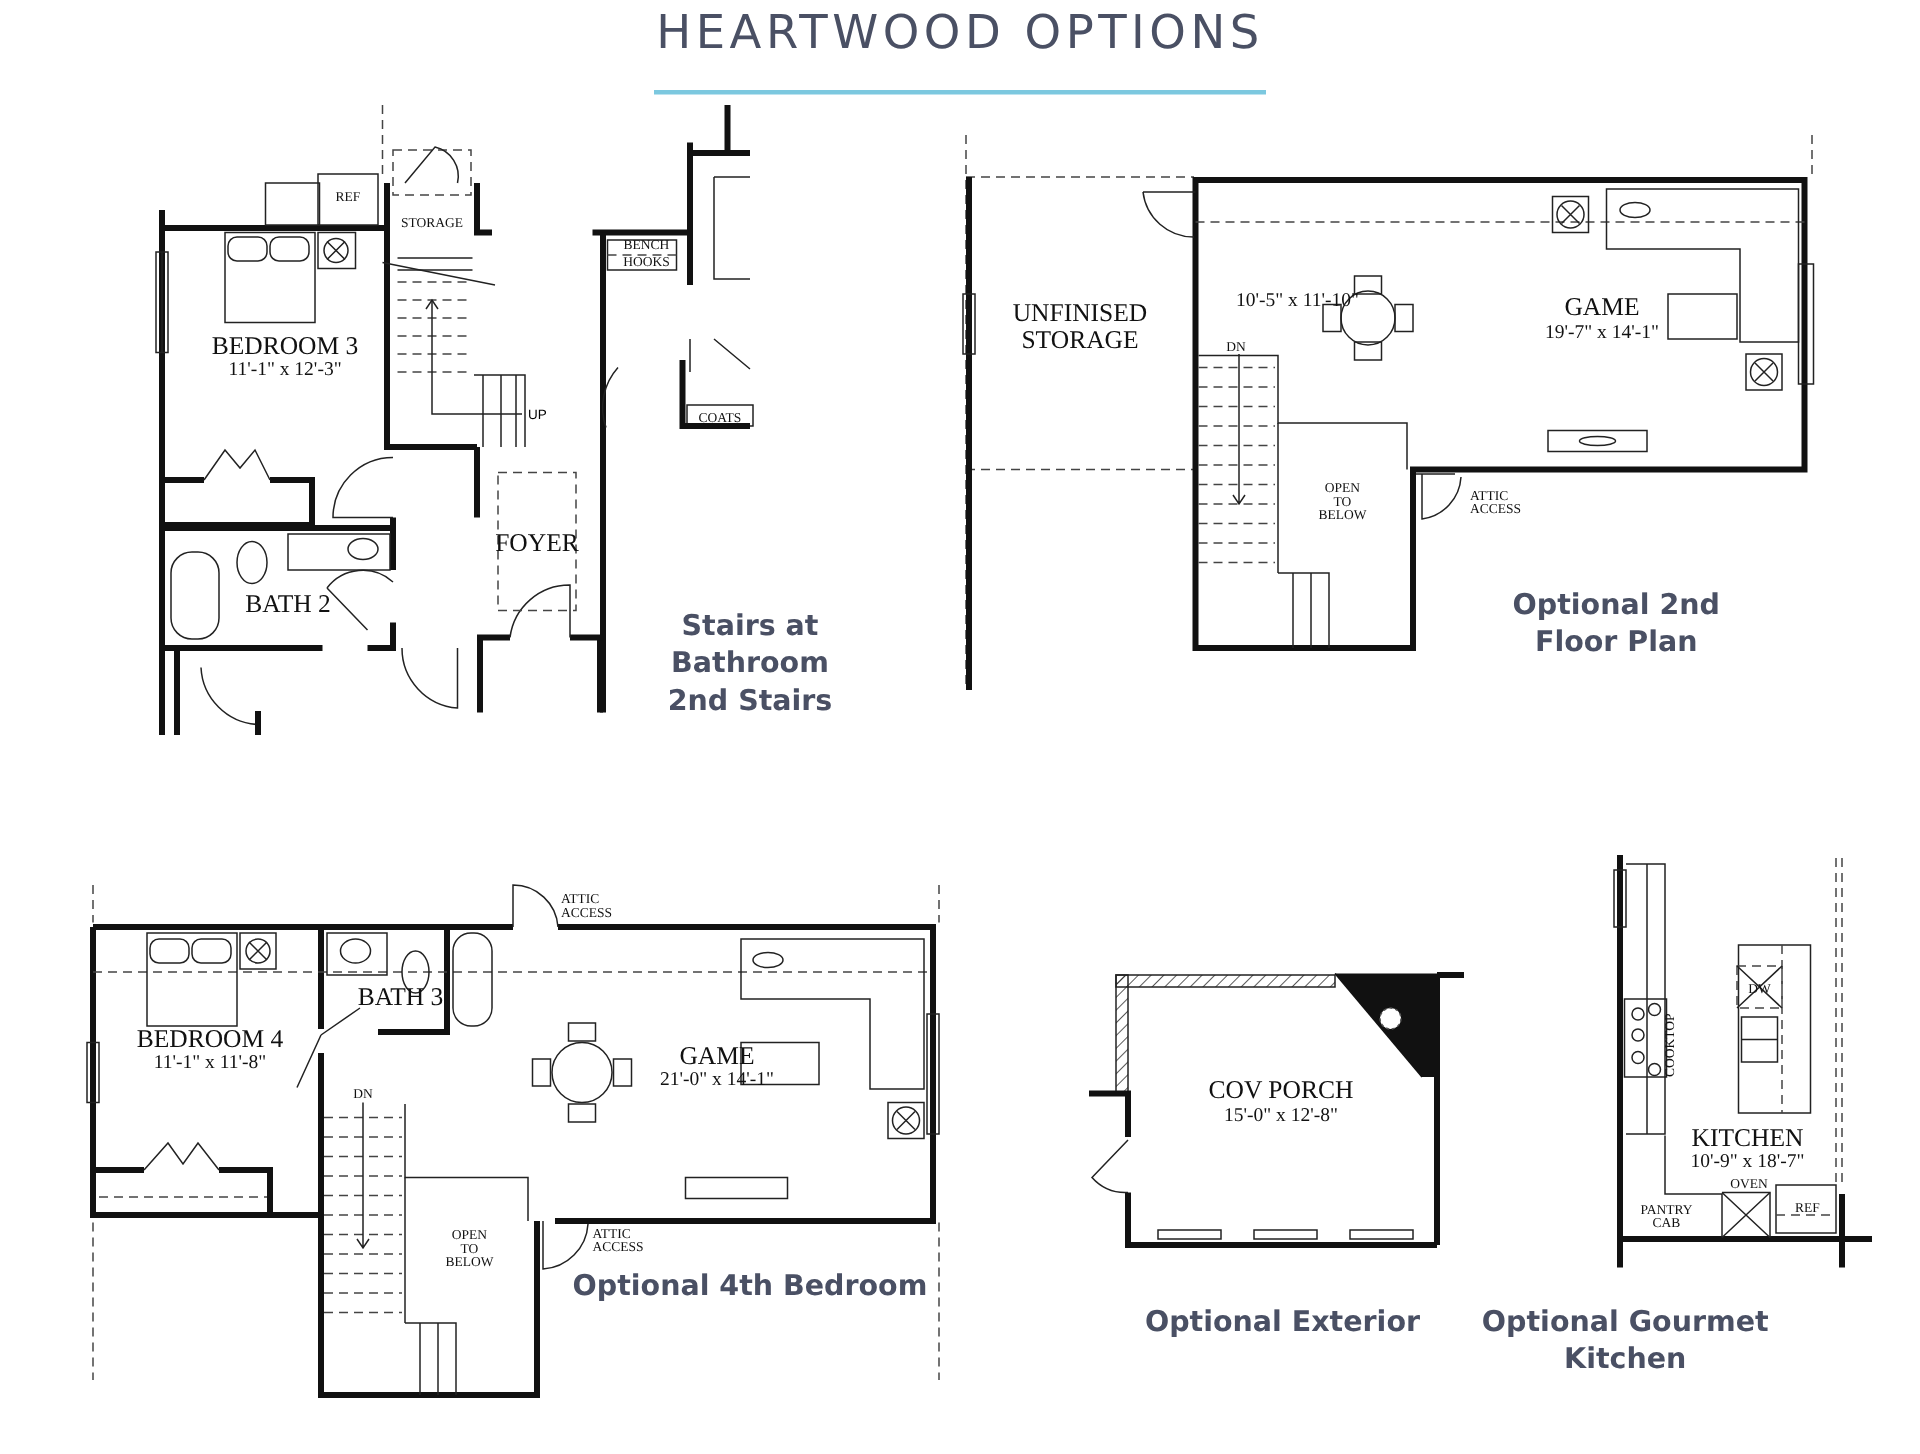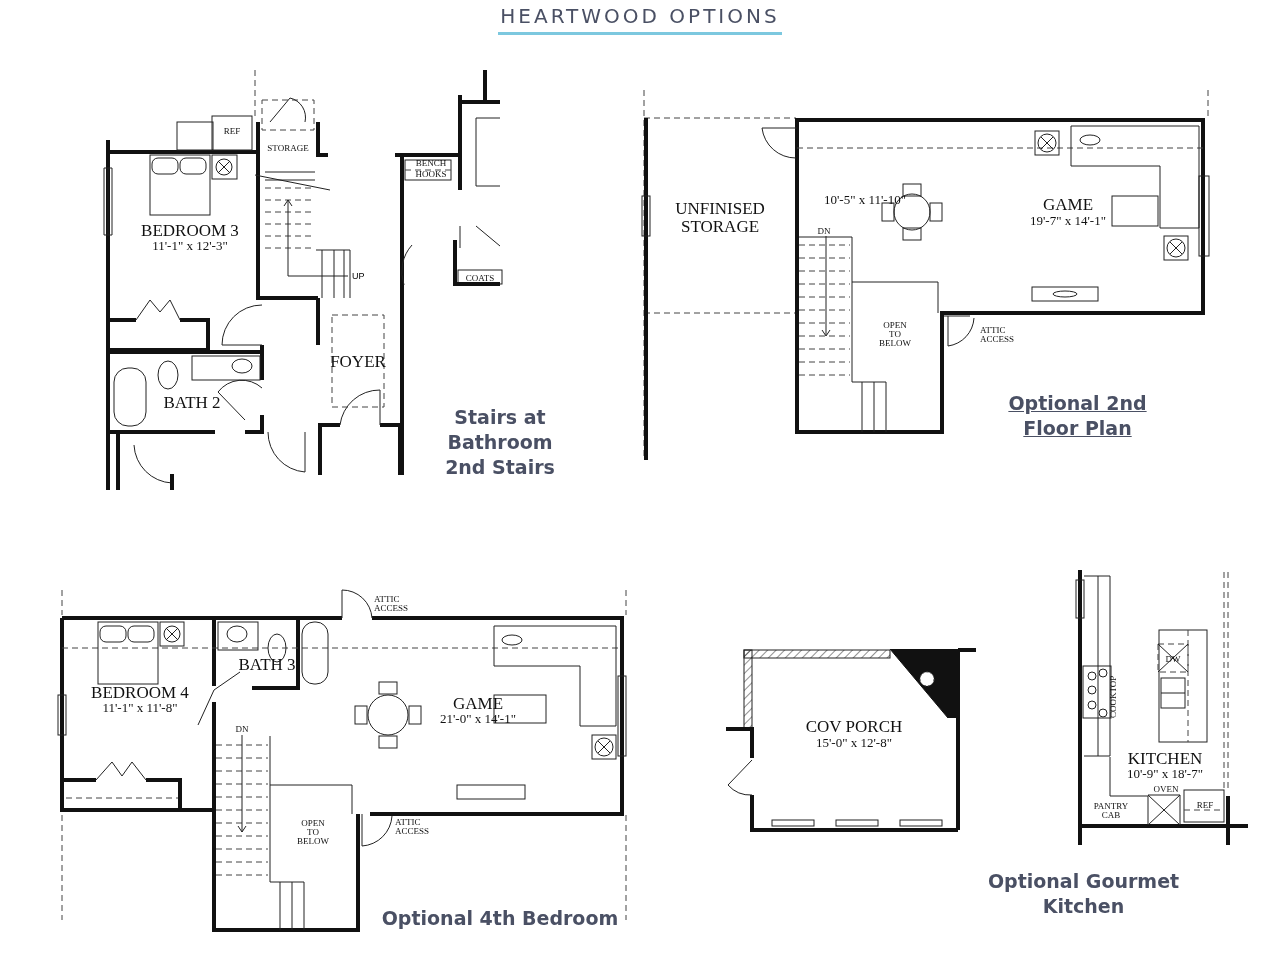--- a/index.html
+++ b/index.html
@@ -1,18 +1,18 @@
 <!DOCTYPE html>
 <html><head>
 <meta charset="utf-8">
 <style>
   html, body { margin: 0; padding: 0; background: #ffffff; }
   body { width: 1280px; height: 969px; position: relative; overflow: hidden; font-family: "Liberation Sans", sans-serif; }
   .title { position: absolute; left: 0; width: 1280px; top: 4px; text-align: center; }
-  .title-text { display: inline-block; font-family: "DejaVu Sans", sans-serif; font-size: 20px; letter-spacing: 3px; color: #4a5064; padding: 0 2px 4px 2px; border-bottom: 3px solid #7cc8df; }
+  .title-text { display: inline-block; font-family: "DejaVu Sans", sans-serif; font-size: 31px; letter-spacing: 3px; color: #4a5064; padding: 0 2px 20px 2px; border-bottom: 3px solid #7cc8df; }
   .caption { position: absolute; text-align: center; font-family: "DejaVu Sans", sans-serif; font-size: 19px; line-height: 25px; color: #4a5064; font-weight: bold; }
   .caption span { display: block; }
   svg { position: absolute; left: 0; top: 0; }
   .lbl { font-family: "Liberation Serif", serif; fill: #111; }
   .w { stroke: #111; stroke-width: 4; fill: none; }
   .t { stroke: #222; stroke-width: 1; fill: none; }
   .d { stroke: #444; stroke-width: 1; stroke-dasharray: 6 4; fill: none; }
 </style>
 </head>
 <body>
@@ -257,25 +257,26 @@
   <text class="lbl" x="1205" y="808" font-size="9" text-anchor="middle">REF</text>
   <text class="lbl" x="1111" y="809" font-size="9" text-anchor="middle">PANTRY</text>
   <text class="lbl" x="1111" y="818" font-size="9" text-anchor="middle">CAB</text>
 </svg>
 
 <div class="caption" style="left:430px; top:405px; width:140px;text-align:center;">
   <span>Stairs at</span>
   <span>Bathroom</span>
   <span>2nd Stairs</span>
 </div>
-<div class="caption" style="left:985px; top:391px; width:185px;text-decoration:underline;">
+<div class="caption" style="left:985px; top:391px; width:185px;">
   <span>Optional 2nd</span>
   <span>Floor Plan</span>
 </div>
-<div class="caption" style="left:365px; top:906px; width:270px;">
+<div class="caption" style="left:365px; top:845px; width:270px;">
   <span>Optional 4th Bedroom</span>
 </div>
 <div class="caption" style="left:745px; top:869px; width:220px;">
+  <span>Optional Exterior</span>
 </div>
 <div class="caption" style="left:971px; top:869px; width:225px;">
   <span>Optional Gourmet</span>
   <span>Kitchen</span>
 </div>
 
 </body></html>

